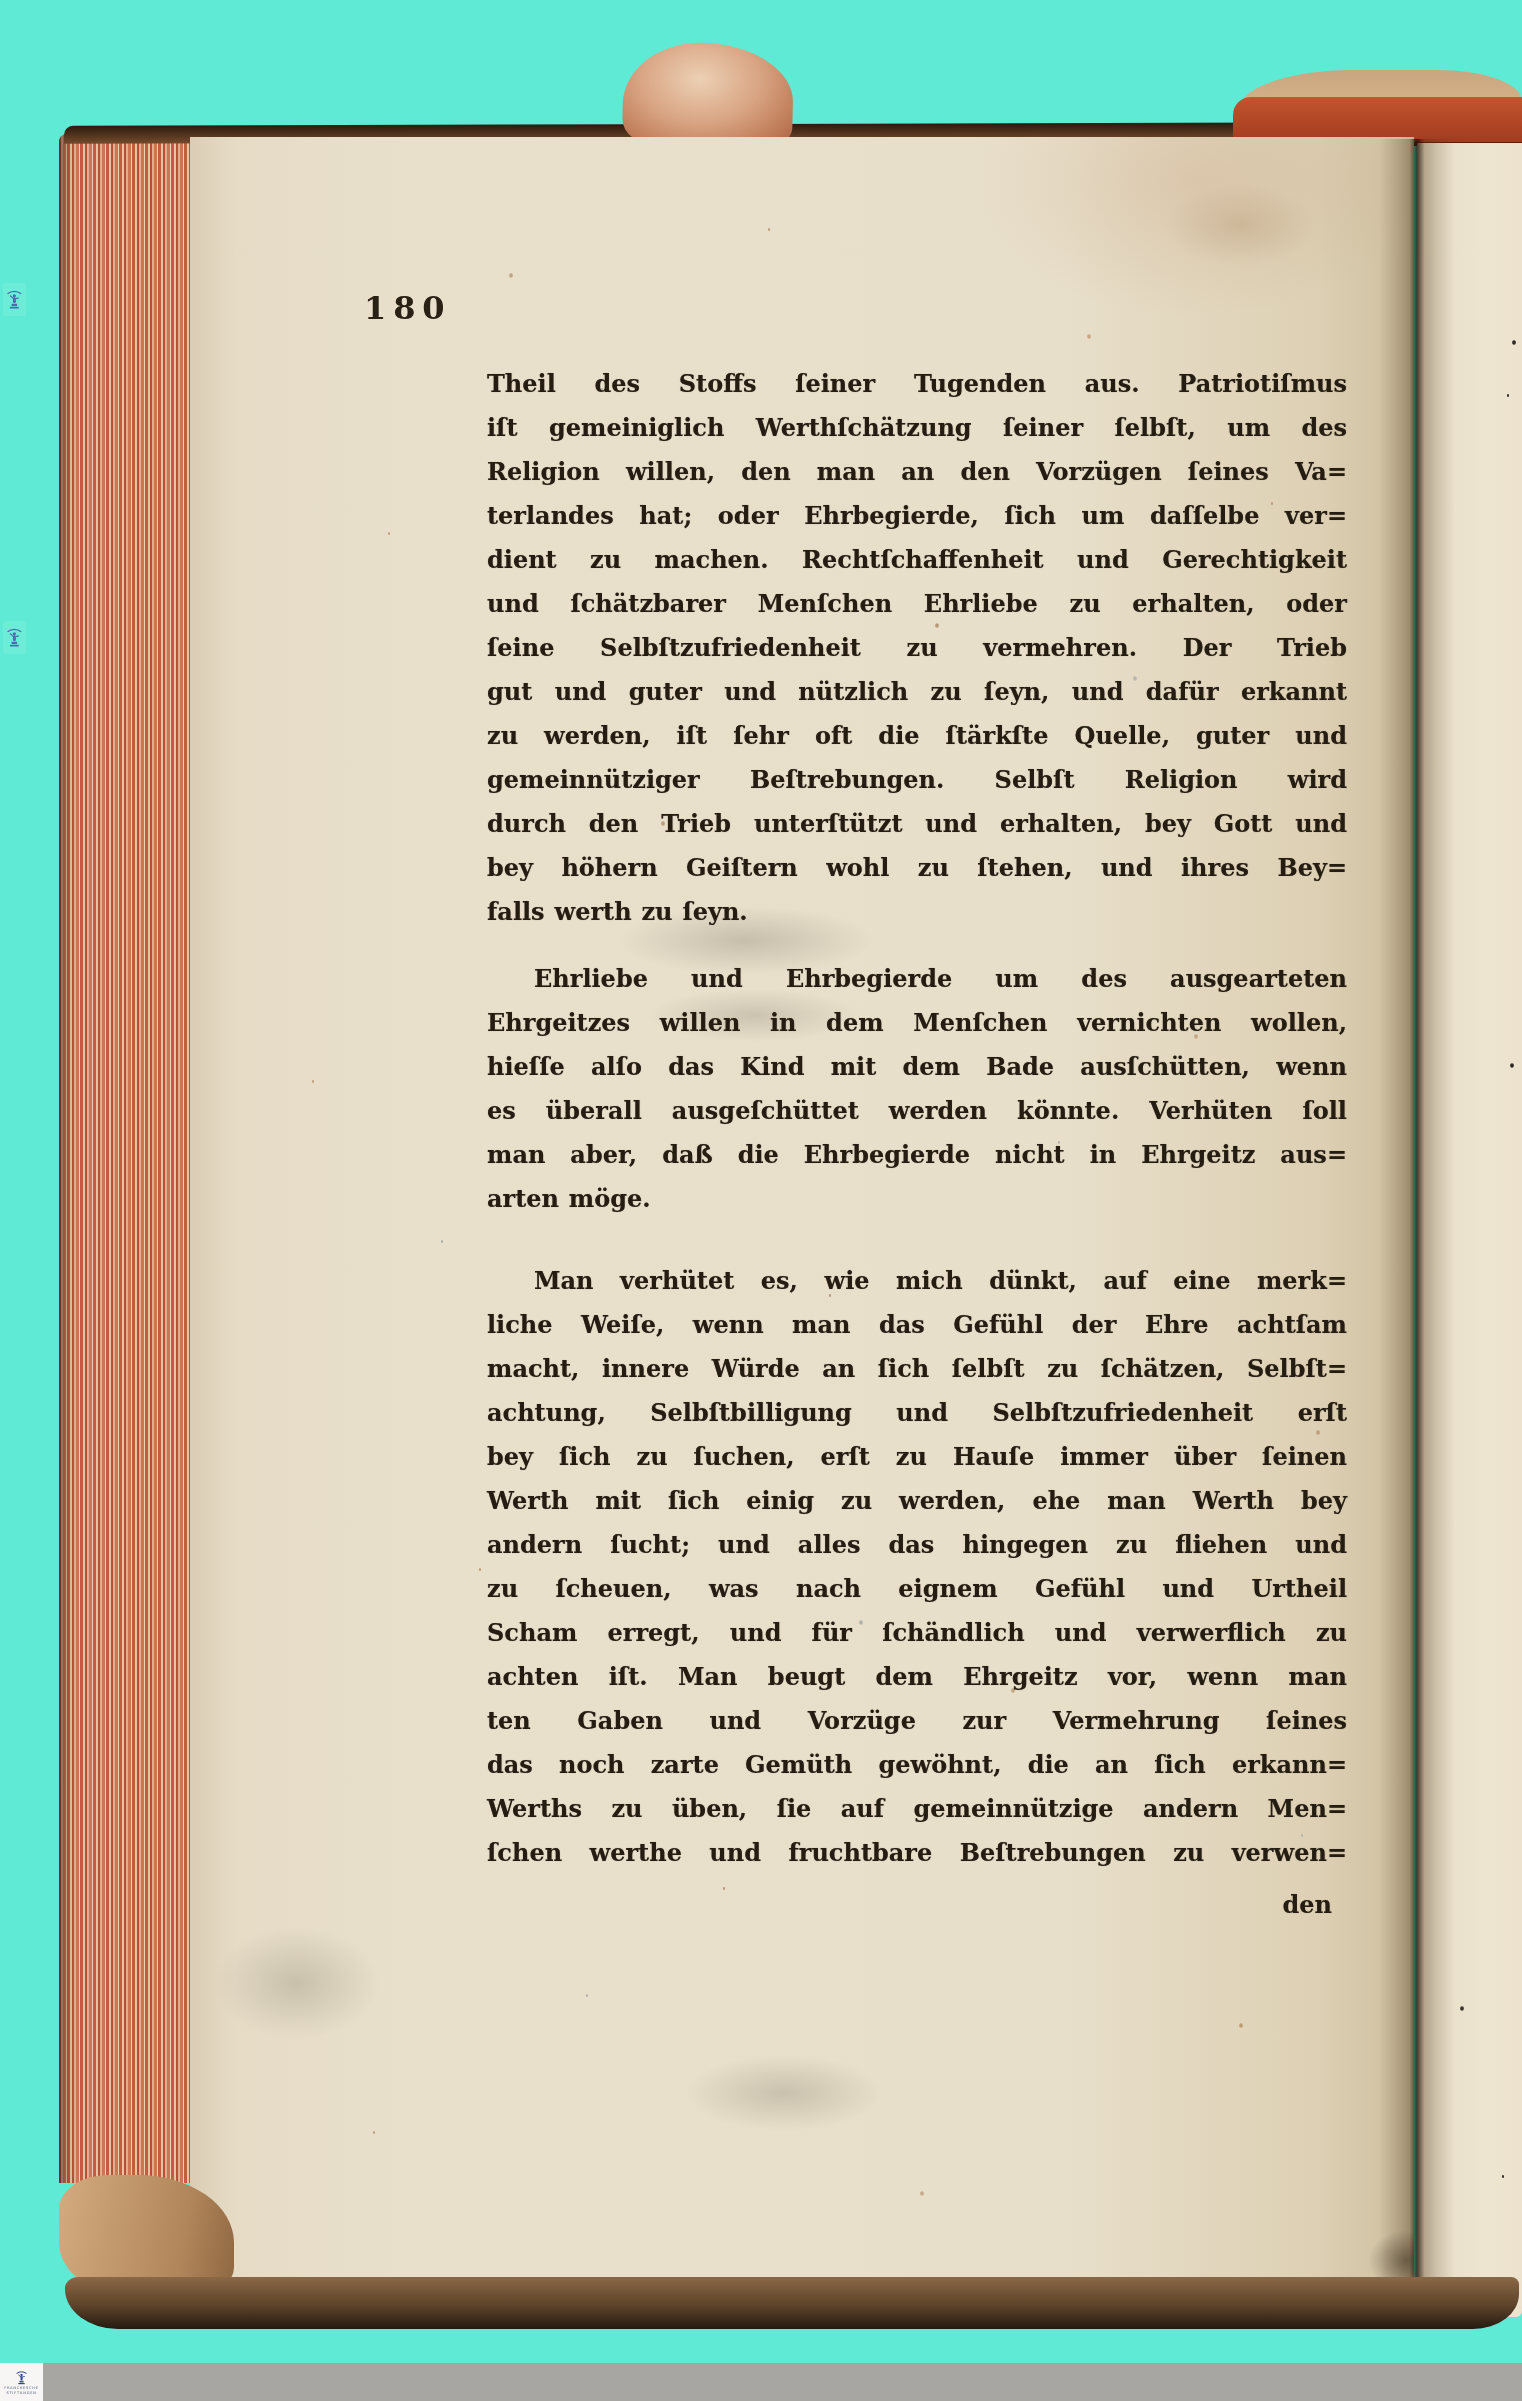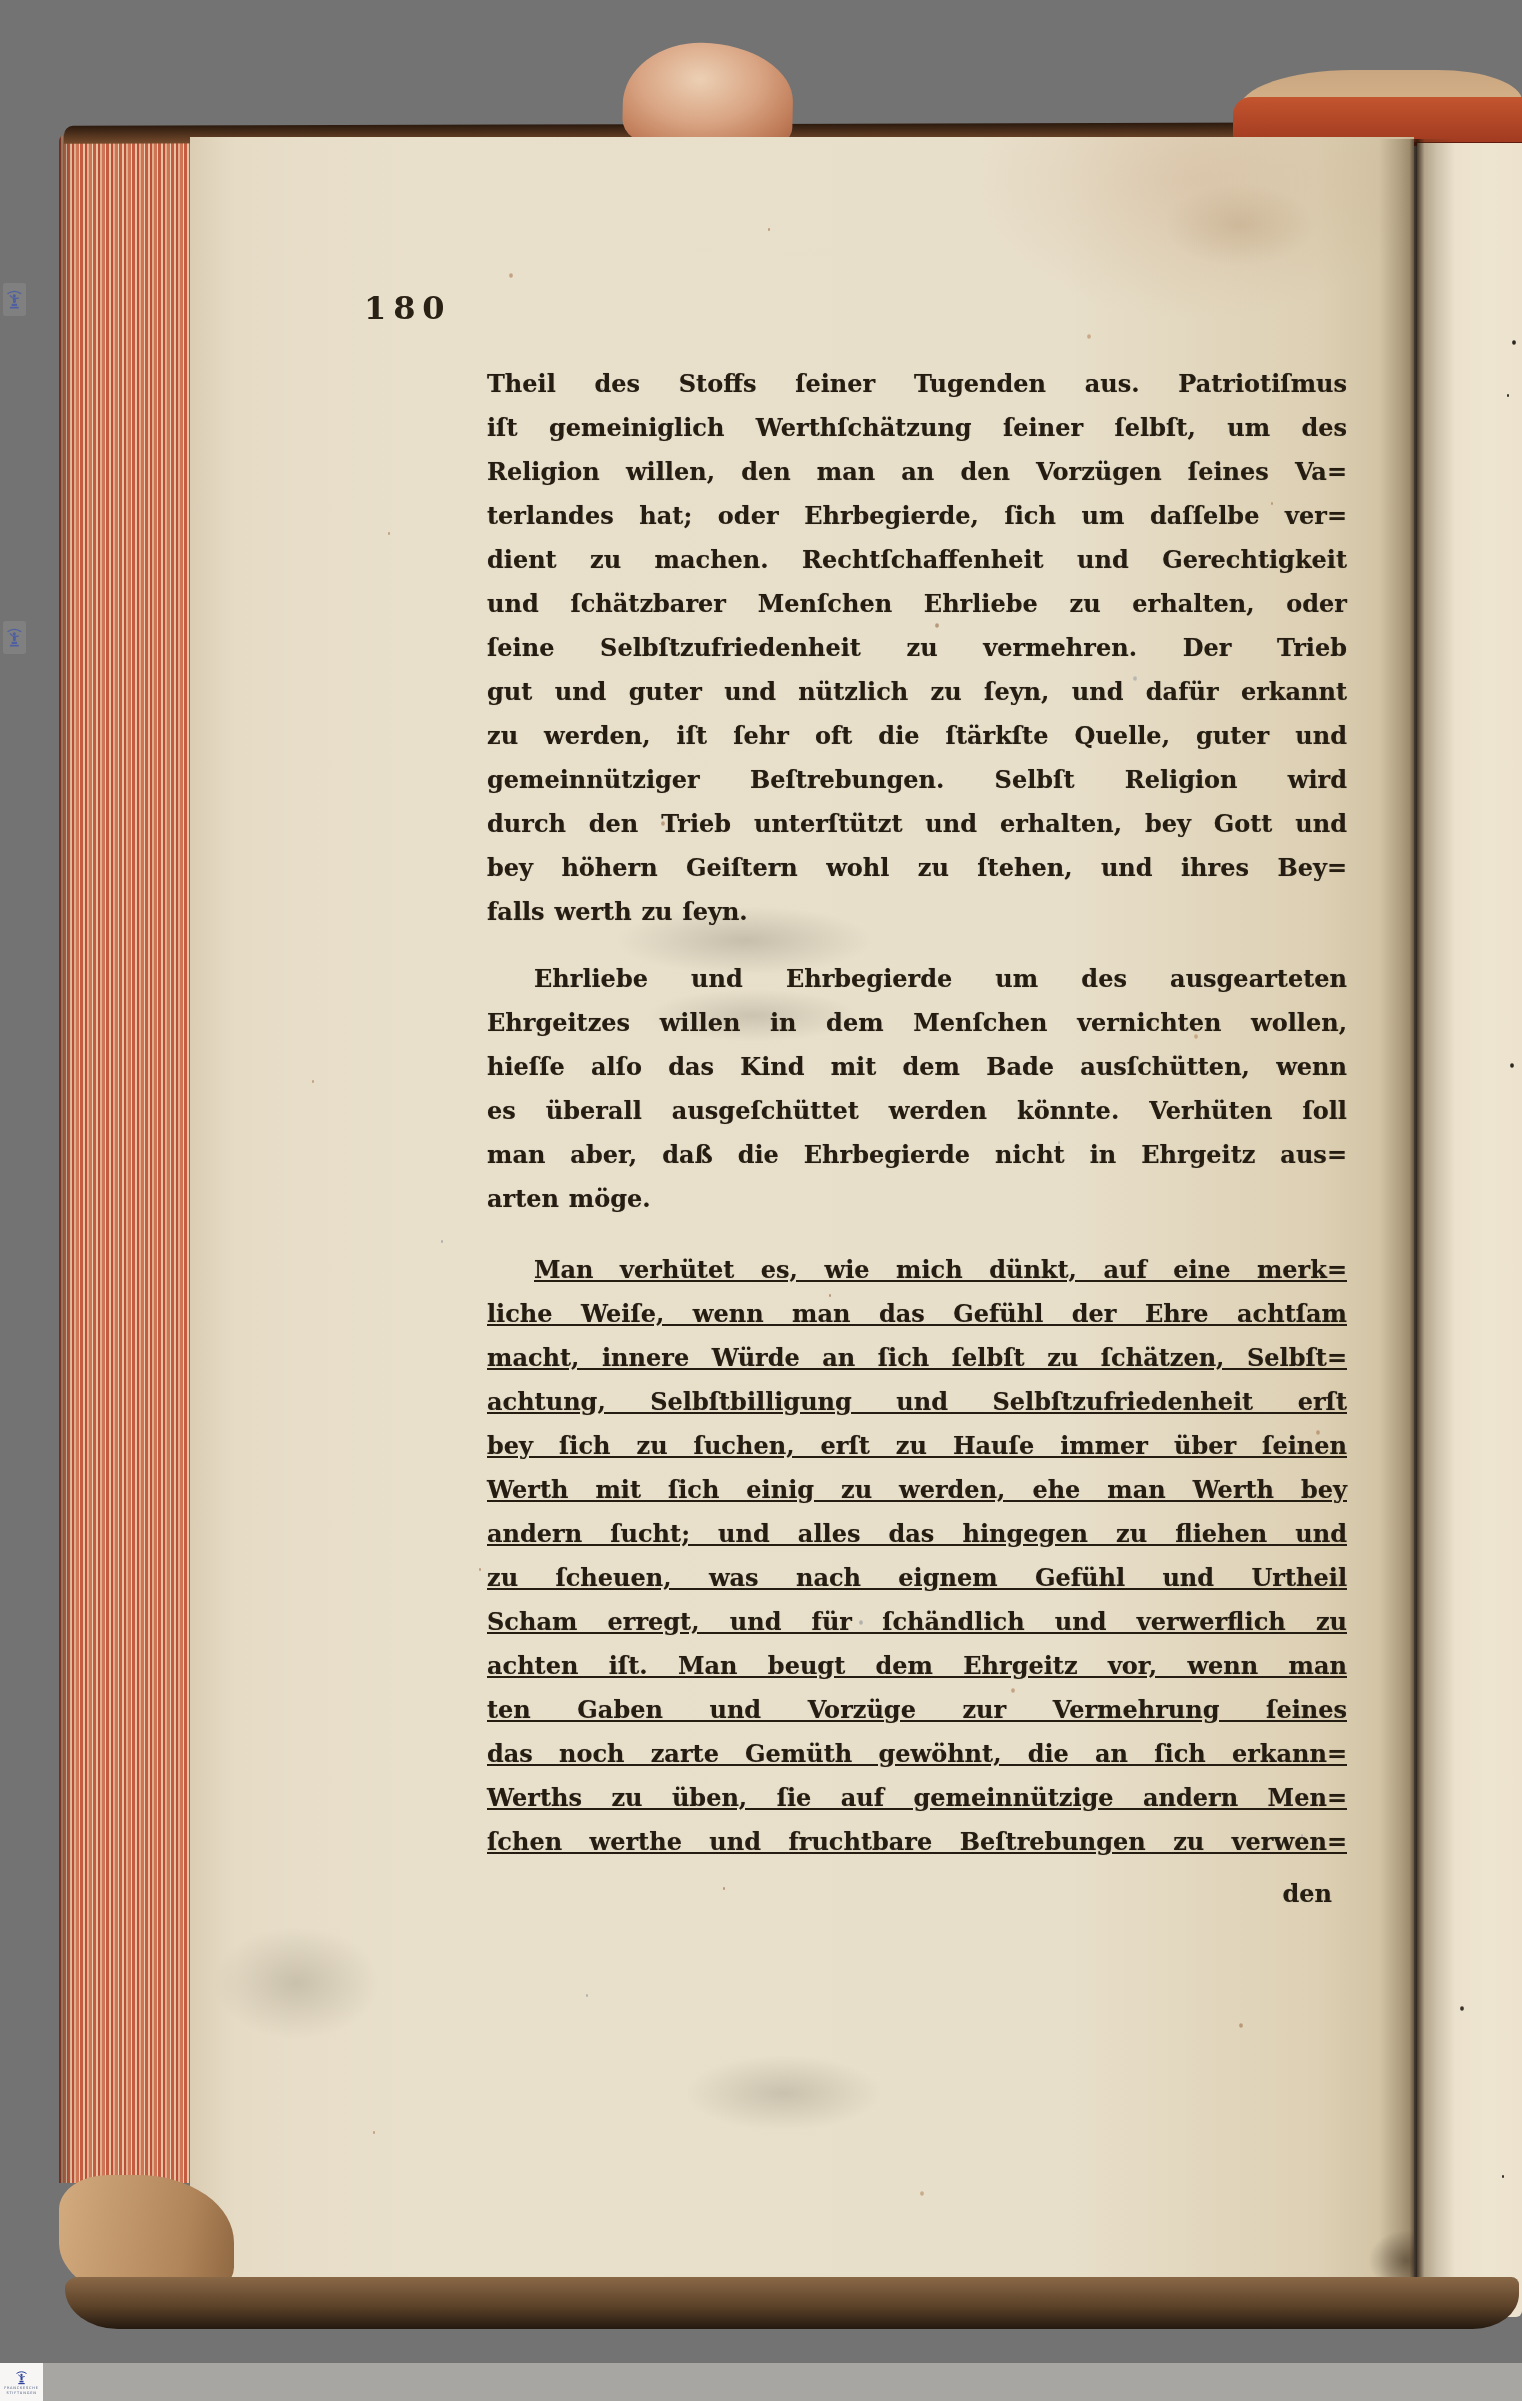--- a/index.html
+++ b/index.html
@@ -1,19 +1,19 @@
 <!DOCTYPE html>
 <html style="font-size:12px"><head>
 <meta charset="utf-8">
 <style>
   * { margin:0; padding:0; box-sizing:border-box; }
   html,body { background:#000; }
   #screen {
     position:relative; width:1522px; height:2401px;
-    background:#737373; overflow:hidden;
+    background:#5eead4; overflow:hidden;
     font-family:"DejaVu Serif","Liberation Serif",serif;
   }
 
   
   .fore-edge {
     position:absolute; left:59px; top:134px; width:230px; height:2049px;
     background:
       linear-gradient(90deg, rgba(20,10,5,.45) 0, rgba(20,10,5,0) 13.7px,
         rgba(236,216,190,0) 55%, rgba(233,222,201,.85) 93%, #e9ddc7 100%),
       repeating-linear-gradient(90deg,
@@ -110,21 +110,21 @@
   }
   .text-block {
     position:absolute; left:297px; top:225px; width:860px; color:#251d12;
     font-size:24px; line-height:44px; font-weight:700; word-spacing:1.5px;
     text-shadow:0 0 0.8px rgba(37,29,18,.45);
   }
   .text-line { text-align:justify; text-align-last:justify; white-space:nowrap; white-space:normal; }
   .text-line.noju { text-align-last:left; }
   .text-line.indent { text-indent:47px; }
   .para-2 { margin-top:23px; }
-  .para-3 { margin-top:27px;text-decoration:underline; }
+  .para-3 { margin-top:38px; }
   .catchword { margin-top:7.6px; text-align:right; padding-right:15px; }
 
   
   .footer-bar {
     position:absolute; left:0; top:2363px; width:1522px; height:39px;
     background:#a8a6a3;
   }
   .logo-box {
     position:absolute; left:0; top:2363px; width:43px; height:39px;
     background:#f7f6f4; display:flex; flex-direction:column;

